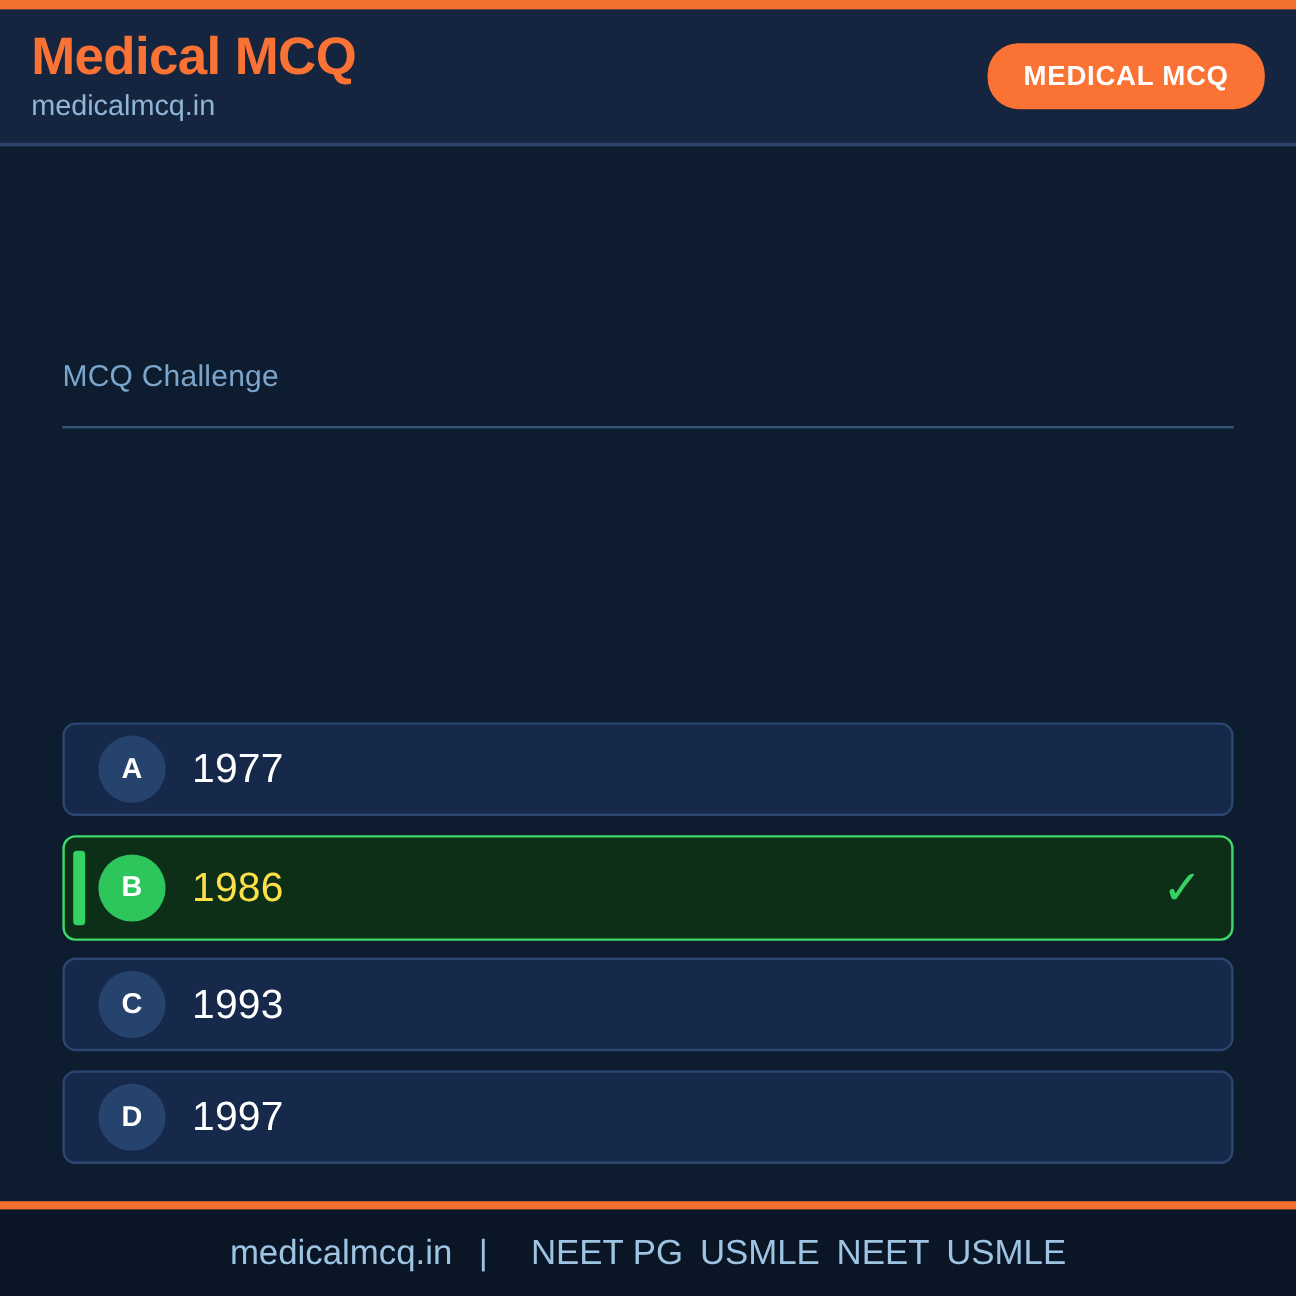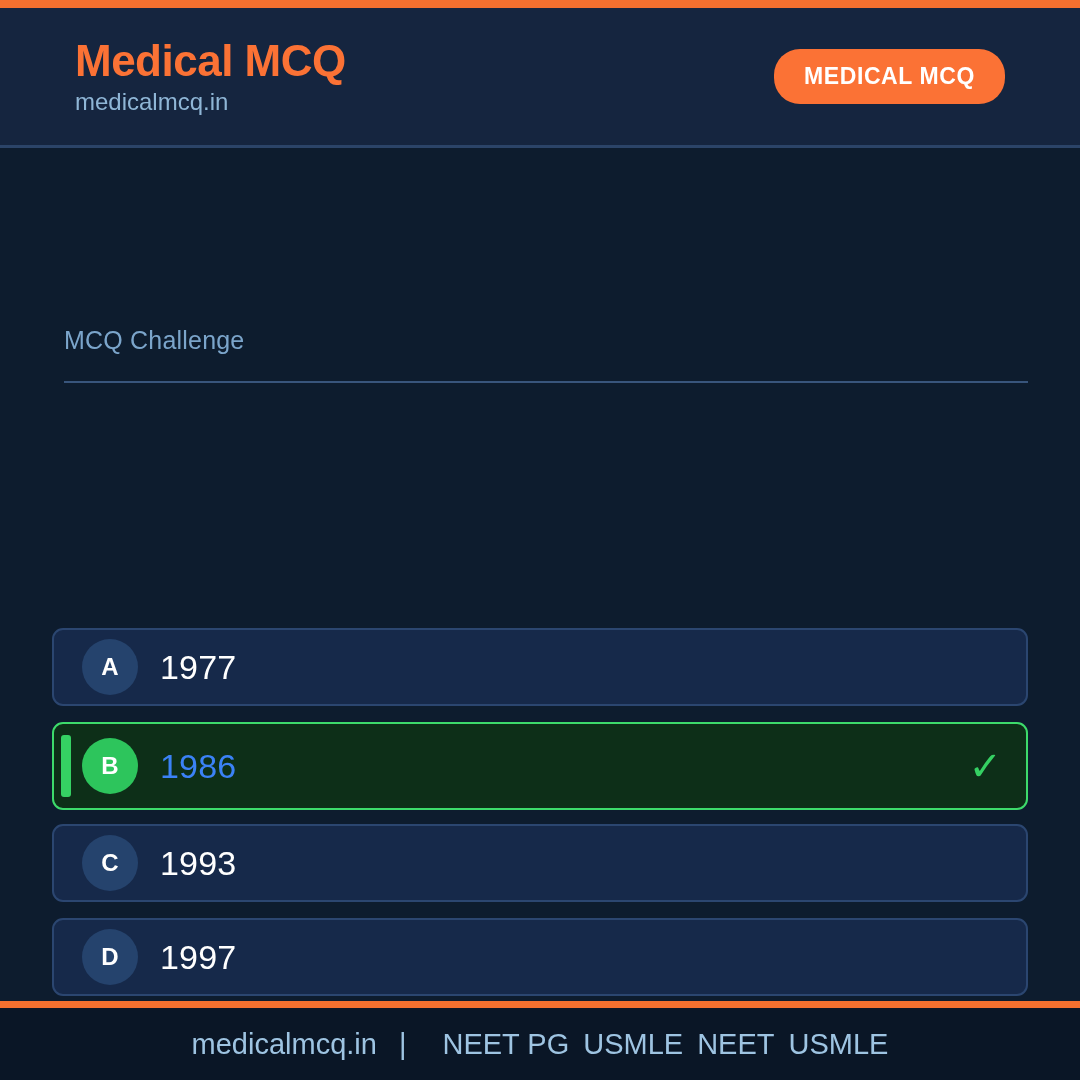--- a/index.html
+++ b/index.html
@@ -24,30 +24,30 @@
 
   
   .top-accent-bar {
     height: 8px;
     width: 100%;
     background: #f4702f;
     flex: none;
   }
   .header {
     position: relative;
-    height: 140px;
+    height: 114px;
     flex: none;
     background: #15253f;
     border-bottom: 3px solid #2a4straight;
     border-bottom: 3px solid #2c4straight;
     border-bottom: 3px solid #2b4468;
     display: flex;
     align-items: center;
     justify-content: space-between;
-    padding: 0 75px;
+    padding: 0 26px;
     box-sizing: border-box;
   }
   .brand {
     display: flex;
     flex-direction: column;
     justify-content: center;
     line-height: 1;
   }
   .brand-title {
     font-size: 44px;
@@ -74,21 +74,21 @@
 
   
   .main {
     flex: 1 1 auto;
     position: relative;
     padding: 0 52px;
     box-sizing: border-box;
   }
   .question-block {
     position: absolute;
-    left: 64px;
+    left: 52px;
     right: 52px;
     top: 178px;
   }
   .eyebrow {
     font-size: 25px;
     color: #7ba5cb;
     margin-bottom: 8px;
     letter-spacing: 0.2px;
   }
   .question-text {
@@ -166,21 +166,21 @@
     bottom: 11px;
     width: 10px;
     border-radius: 3px;
     background: #35d163;
   }
   .option.correct .option-badge {
     background: #2dc55c;
     color: #ffffff;
   }
   .option.correct .option-label {
-    color: #3b82f6;
+    color: #fde047;
     font-weight: normal;
   }
   .option.correct .option-check {
     display: block;
     margin-left: auto;
     color: #35d163;
     font-size: 40px;
     line-height: 1;
     font-weight: normal;
   }

